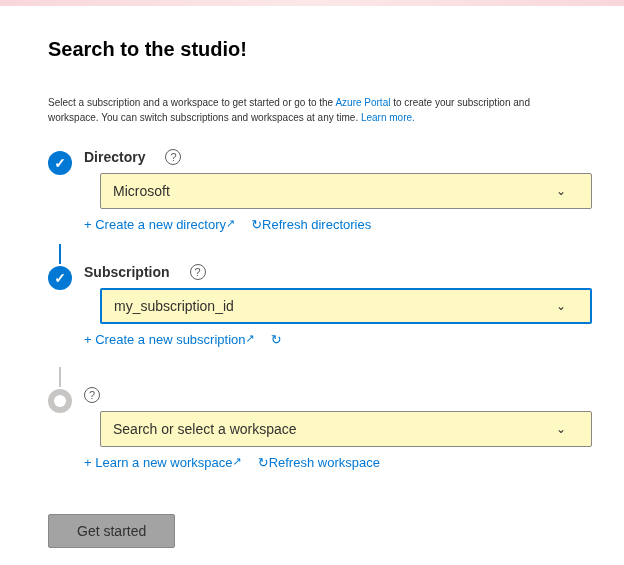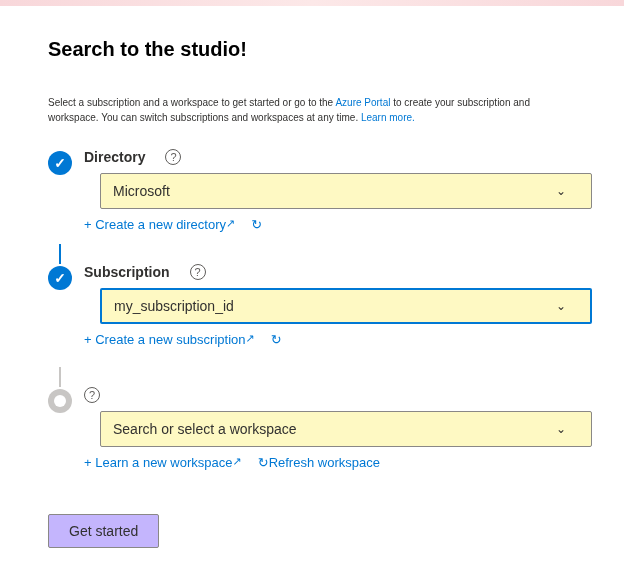--- a/index.html
+++ b/index.html
@@ -142,22 +142,22 @@
     }
     .connector-line-gray {
       width: 2px;
       height: 20px;
       background: #c8c6c4;
       margin-left: 11px;
     }
 
     .get-started-btn {
       margin-top: 24px;
-      padding: 8px 20px;
-      background: #c4b5fd;
+      padding: 8px 28px;
+      background: #a3a3a3;
       border: 1px solid #8a8886;
       border-radius: 2px;
       font-size: 14px;
       cursor: pointer;
       color: #323130;
       font-family: inherit;
     }
 
     .checkmark {
       font-size: 14px;
@@ -193,20 +193,21 @@
         </select>
         <span class="dropdown-chevron">⌄</span>
       </div>
       <div class="action-links">
         <a href="#" class="action-link">
           <span>+ Create a new directory</span>
           <span class="link-icon">↗</span>
         </a>
         <a href="#" class="action-link">
           <span>↻</span>
+          <span>Refresh directories</span>
         </a>
       </div>
     </div>
   </div>
 
   <div class="connector-line"></div>
 
   
   <div class="section">
     <div class="step-icon completed">

